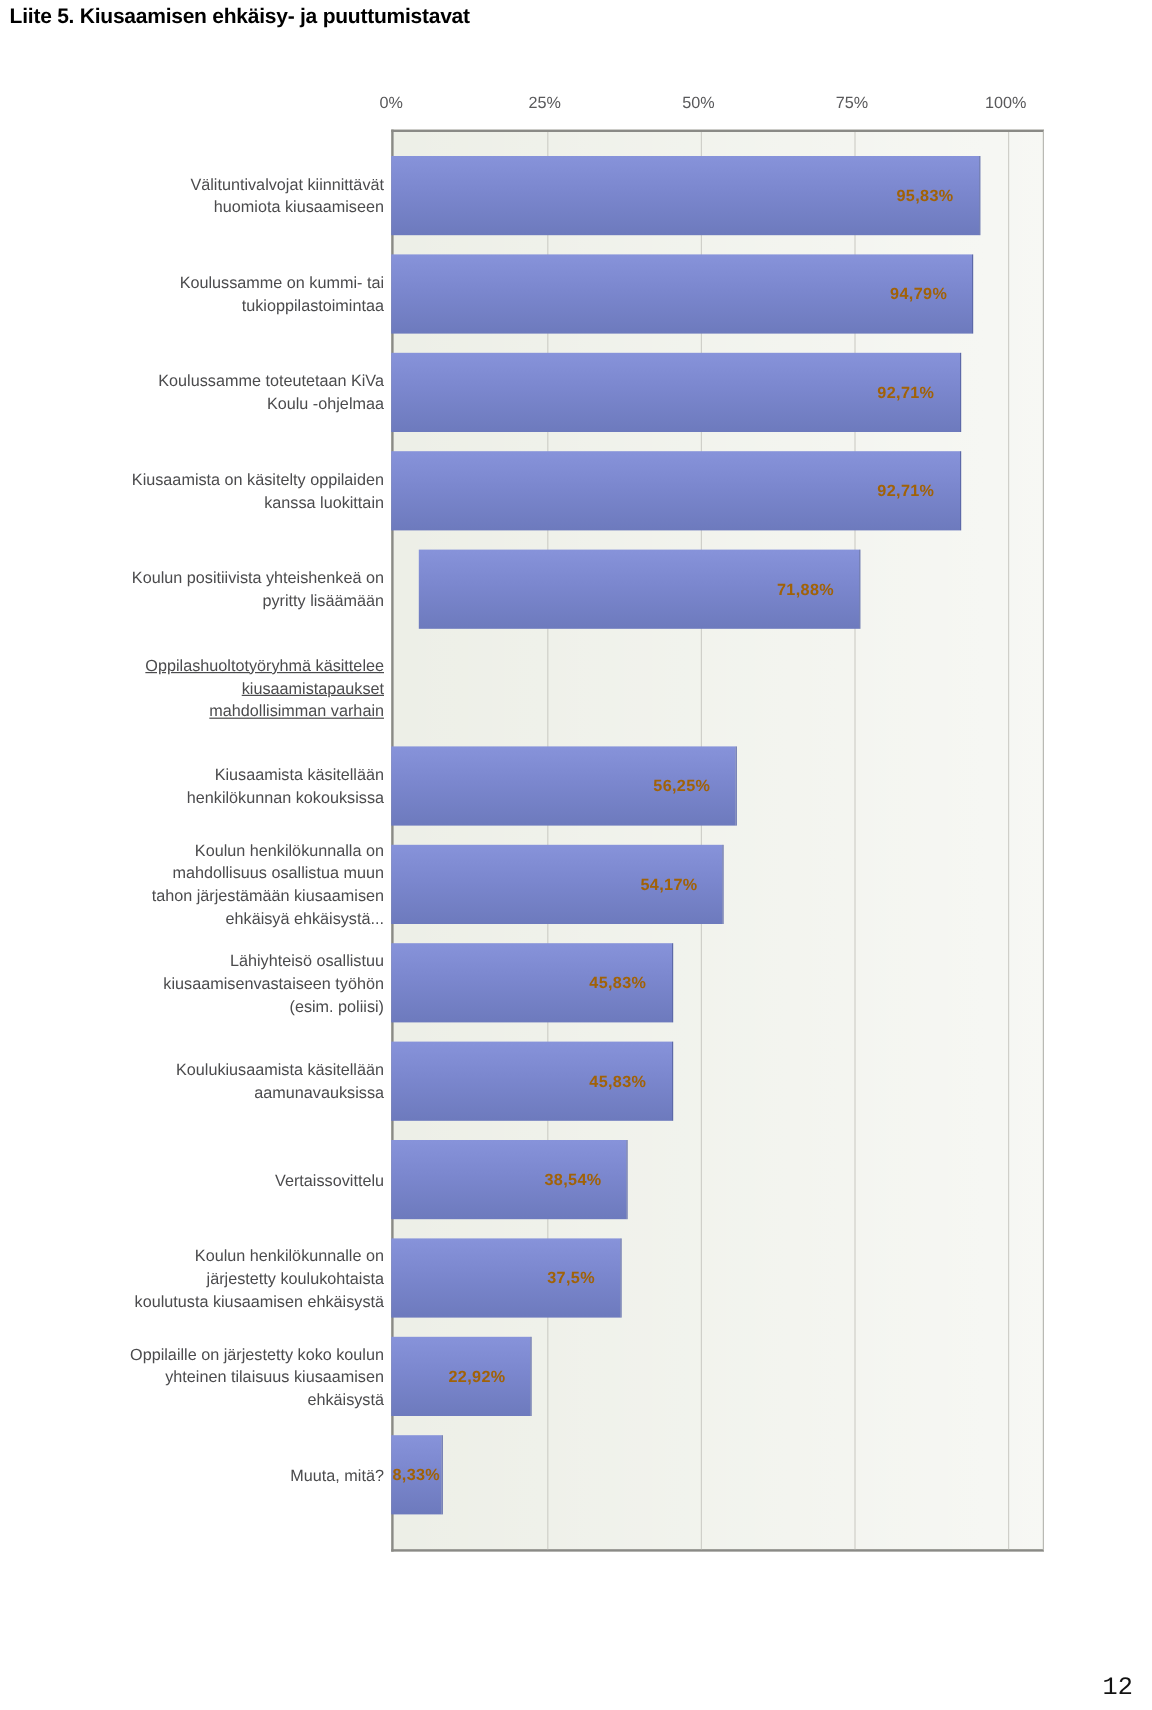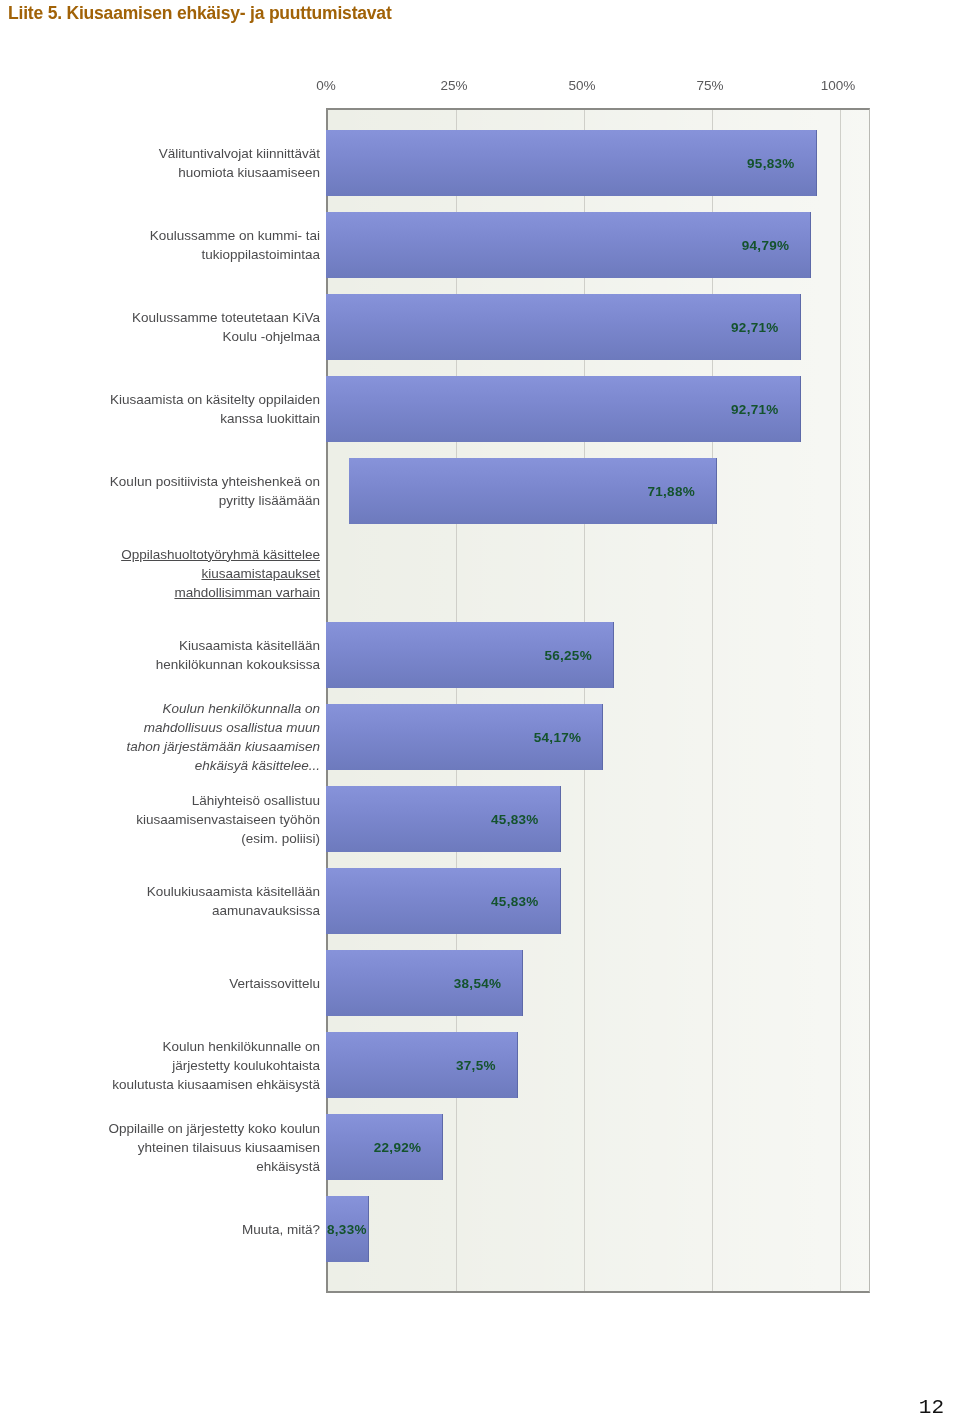--- a/index.html
+++ b/index.html
@@ -15,21 +15,21 @@
     overflow: hidden;
   }
 
   
   #doc-title {
     position: absolute;
     left: 8px;
     top: 3px;
     font-size: 17.5px;
     font-weight: bold;
-    color: #a16207;
+    color: #000000;
     letter-spacing: -0.2px;
     white-space: nowrap;
   }
 
   
   #page-number {
     position: absolute;
     right: 16px;
     bottom: 6px;
     font-size: 21px;
@@ -112,21 +112,21 @@
     background: linear-gradient(to bottom, #8793da 0%, #7b87ce 45%, #6d7abd 100%);
     border-right: 1px solid #5d69a8;
     box-sizing: border-box;
   }
   .bar-value {
     position: absolute;
     top: 50%;
     transform: translateY(-50%);
     font-size: 13.5px;
     font-weight: bold;
-    color: #14532d;
+    color: #a16207;
     white-space: nowrap;
     letter-spacing: 0.3px;
     font-family: "Liberation Sans", sans-serif;
   }
 
   
   #cat-labels {
     position: absolute;
     left: 0px;
     top: 38px;
@@ -191,25 +191,25 @@
       </div>
       <div class="cat-label" style="top: 436.5px; text-decoration: underline;">
         <div>Oppilashuoltotyöryhmä käsittelee</div>
         <div>kiusaamistapaukset</div>
         <div>mahdollisimman varhain</div>
       </div>
       <div class="cat-label" style="top: 528px;">
         <div>Kiusaamista käsitellään</div>
         <div>henkilökunnan kokouksissa</div>
       </div>
-      <div class="cat-label" style="top: 591px; font-style: italic;">
+      <div class="cat-label" style="top: 591px;">
         <div>Koulun henkilökunnalla on</div>
         <div>mahdollisuus osallistua muun</div>
         <div>tahon järjestämään kiusaamisen</div>
-        <div>ehkäisyä käsittelee...</div>
+        <div>ehkäisyä ehkäisystä...</div>
       </div>
       <div class="cat-label" style="top: 682.5px;">
         <div>Lähiyhteisö osallistuu</div>
         <div>kiusaamisenvastaiseen työhön</div>
         <div>(esim. poliisi)</div>
       </div>
       <div class="cat-label" style="top: 774px;">
         <div>Koulukiusaamista käsitellään</div>
         <div>aamunavauksissa</div>
       </div>

